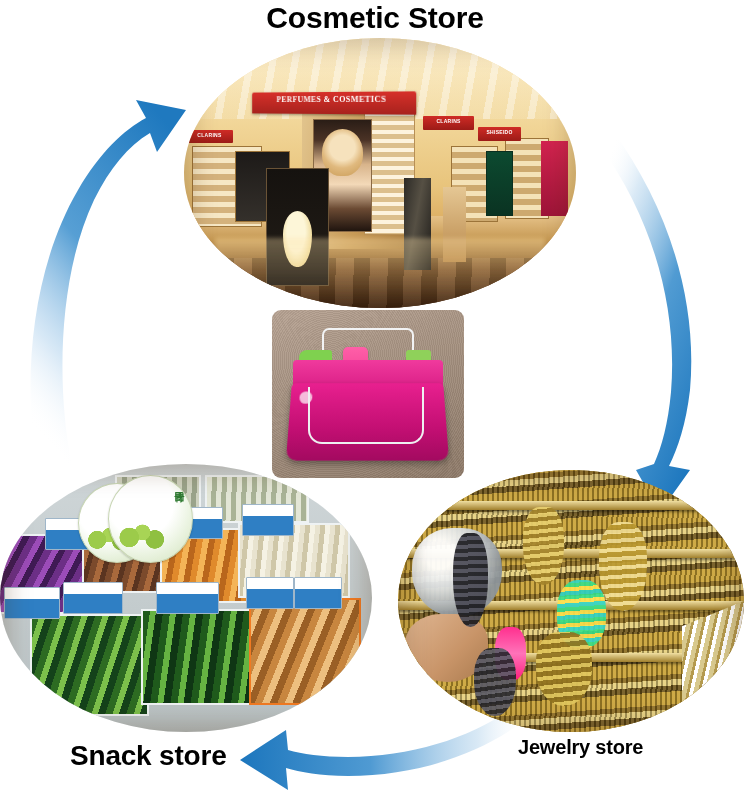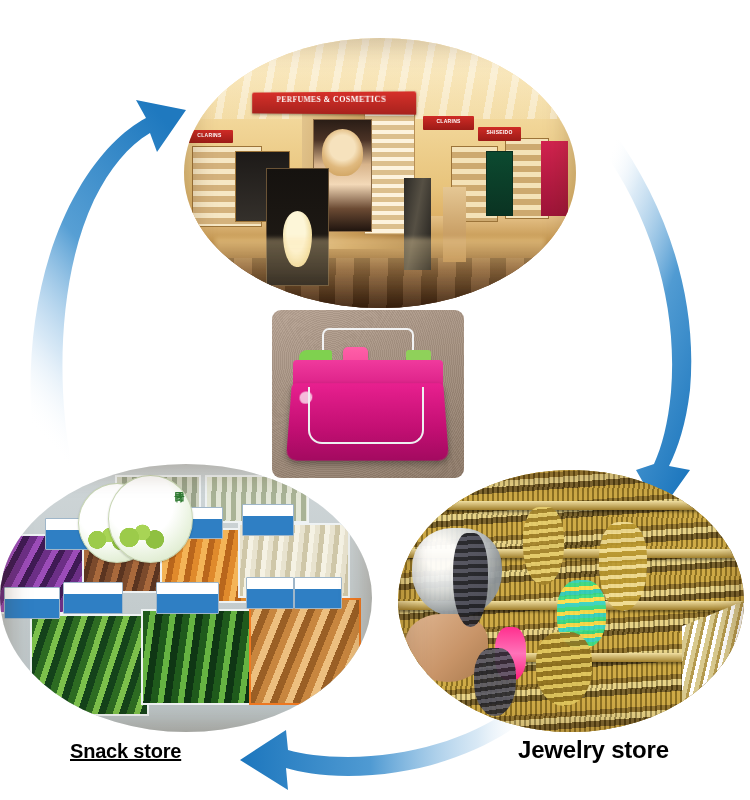--- a/index.html
+++ b/index.html
@@ -19,22 +19,22 @@
   .label{
     position:absolute;
     font-family:"Liberation Sans", sans-serif;
     font-weight:bold;
     color:#000000;
     white-space:nowrap;
     letter-spacing:-0.2px;
     z-index:30;
   }
   #label-cosmetic{ left:0; right:0; top:1px; text-align:center; font-size:30px; }
-  #label-snack{ left:70px; top:740px; font-size:20px;text-decoration:underline; }
-  #label-jewelry{ left:518px; top:736px; font-size:24px; }
+  #label-snack{ left:70px; top:740px; font-size:28px; }
+  #label-jewelry{ left:518px; top:736px; font-size:20px; }
 
   
   .photo{
     position:absolute;
     overflow:hidden;
     z-index:10;
   }
   .ellipse{ border-radius:50%; }
 
   #photo-cosmetic{ left:184px; top:38px; width:392px; height:270px; }
@@ -454,16 +454,17 @@
       <div class="bsk-item shadow-soft" style="left:28%;top:56%;width:12%;height:24%;background:linear-gradient(#cfe8c4,#a8cf99);border-radius:50% 50% 44% 44%;"></div>
       <div class="bsk-item shadow-soft" style="left:14%;top:56%;width:15%;height:26%;background:linear-gradient(#f6f4ee,#dcd8ce);"></div>
       <div class="bsk-item" style="left:14%;top:52%;width:15%;height:7%;background:#e4e33a;border-radius:3px;"></div>
 
       <div class="bsk-back"></div>
       <div class="bsk-body"></div>
       <div class="bsk-handle2"></div>
     </div>
   </div>
 
+  <div class="label" id="label-cosmetic">Cosmetic Store</div>
   <div class="label" id="label-snack">Snack store</div>
   <div class="label" id="label-jewelry">Jewelry store</div>
 
 </div>
 
 </body></html>

